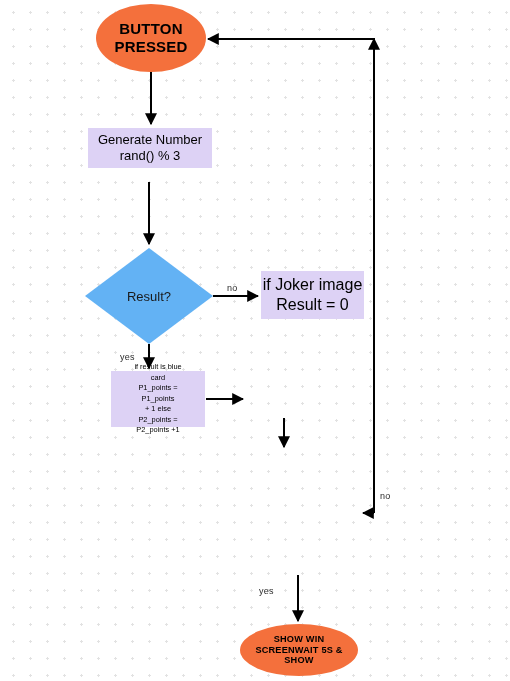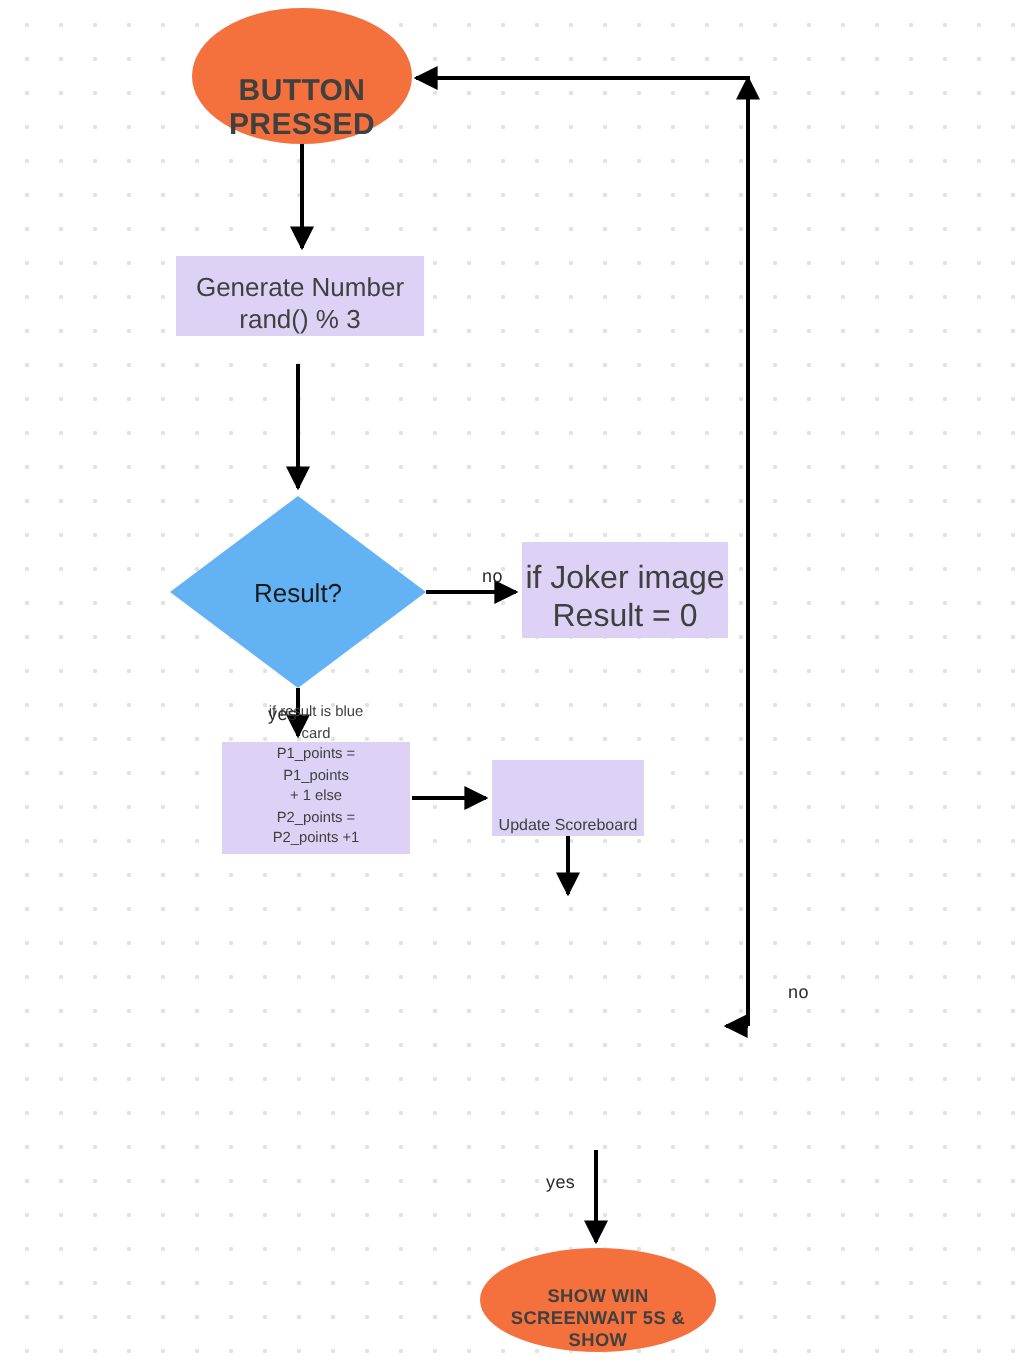--- a/index.html
+++ b/index.html
@@ -28,24 +28,24 @@
     left: 0;
     top: 0;
     width: 510px;
     height: 681px;
     pointer-events: none;
   }
   .node {
     position: absolute;
     box-sizing: border-box;
     display: flex;
-    align-items: flex-end;
+    align-items: center;
     justify-content: center;
     text-align: center;
-    color: #404040;
+    color: #000000;
   }
   .terminator {
     background-color: #F4703C;
     border-radius: 50%;
     font-weight: bold;
     line-height: 1.18;
     letter-spacing: 0.2px;
   }
   .process {
     background-color: #DDD2F5;
@@ -71,21 +71,20 @@
     z-index: 2;
     color: #1a1a1a;
     text-align: center;
   }
   .edge-label {
     position: absolute;
     color: #2b2b2b;
     font-size: 9px;
     letter-spacing: 0.2px;
     white-space: nowrap;
-    margin-left: 14px;
   }
   .n-start { left: 96px; top: 4px; width: 110px; height: 68px; font-size: 15px; }
   .n-generate { left: 88px; top: 128px; width: 124px; height: 40px; font-size: 13px; }
   .n-result { left: 85px; top: 248px; width: 128px; height: 96px; }
   .n-result .decision-label { font-size: 13px; text-align: center; }
   .n-joker { left: 261px; top: 271px; width: 103px; height: 48px; font-size: 16px; }
   .n-points { left: 111px; top: 371px; width: 94px; height: 56px; font-size: 7.4px; line-height: 1.42; padding: 2px 17px; }
   .n-scoreboard { left: 246px; top: 380px; width: 76px; height: 38px; font-size: 8px; }
   .n-score { left: 237px; top: 451px; width: 123px; height: 124px; }
   .n-score .decision-label { font-size: 8px; }
@@ -171,23 +170,20 @@
 
   <div class="node process n-points">
     <div>
       <div>if result is blue card</div>
       <div>P1_points = P1_points</div>
       <div>+ 1 else P2_points =</div>
       <div>P2_points +1</div>
     </div>
   </div>
 
-  <div class="node process n-scoreboard">
-    <div>Update Scoreboard</div>
-  </div>
 
 
   <div class="node terminator n-win">
     <div>
       <div>SHOW WIN</div>
       <div>SCREENWAIT 5S &amp;</div>
       <div>SHOW</div>
     </div>
   </div>
 

